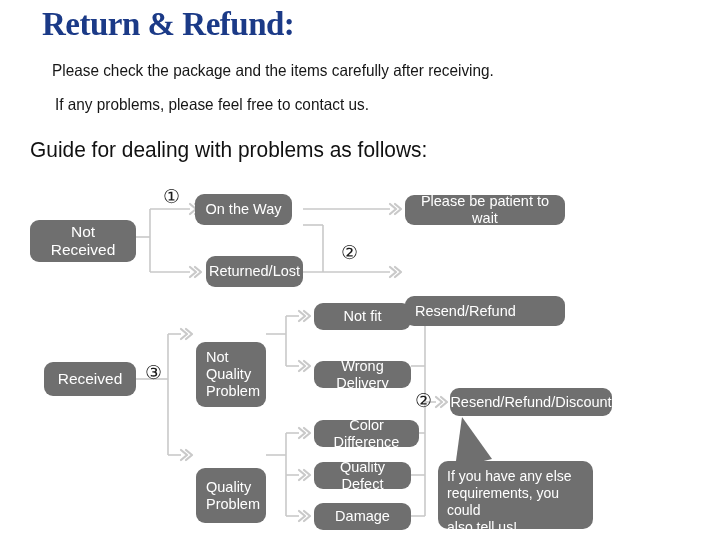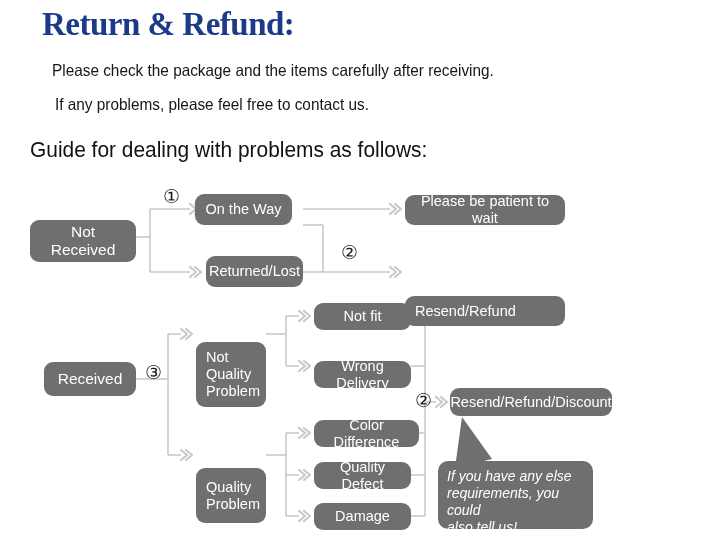--- a/index.html
+++ b/index.html
@@ -77,21 +77,20 @@
     position:absolute;
     background:#6f6f6f;
     border-radius:10px;
     color:#ffffff;
     font-size:14px;
     line-height:1.22;
     padding:7px 9px 6px 9px;
     box-sizing:border-box;
     white-space:pre-line;
     font-family:"Liberation Sans", sans-serif;
-    font-style:italic;
   }
 </style>
 </head>
 <body>
 
 <div id="root">
 
   <div class="title">Return &amp; Refund:</div>
   <div class="body-line l1">Please check the package and the items carefully after receiving.</div>
   <div class="body-line l2">If any problems, please feel free to contact us.</div>

